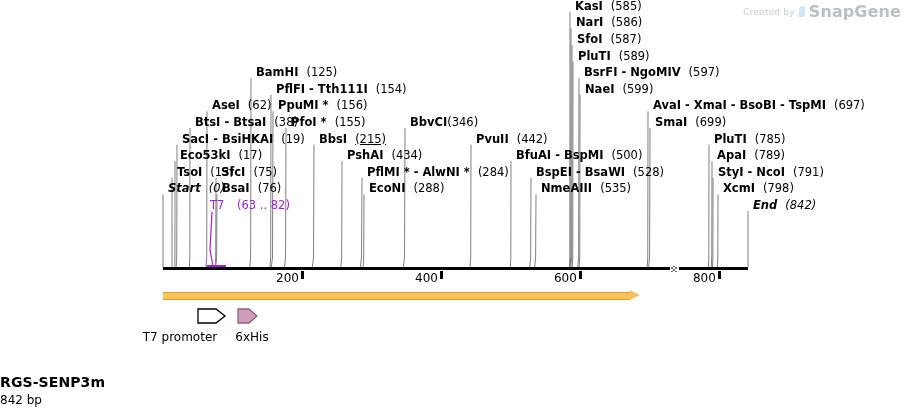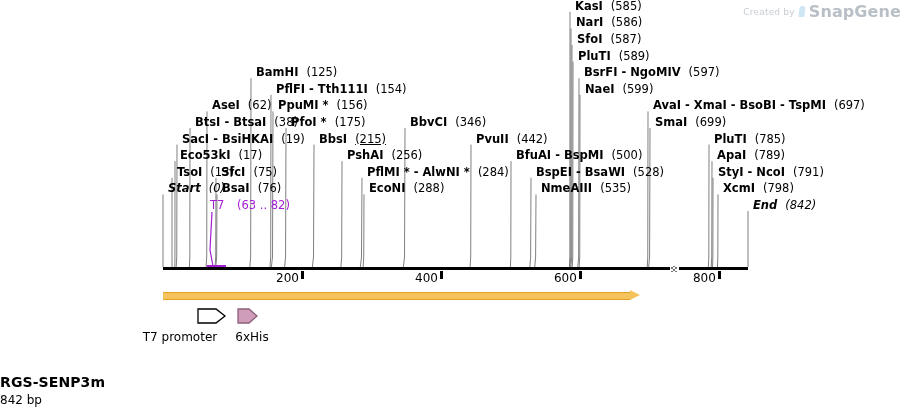--- a/index.html
+++ b/index.html
@@ -117,26 +117,26 @@
       <div class="lbl" style="left: 177px; top: 165.8px;"><span>TsoI</span><span class="pos" style="margin-left: 8px;">(13)</span></div>
       <div class="lbl" style="left: 180px; top: 149.2px;"><span>Eco53kI</span><span class="pos" style="margin-left: 8px;">(17)</span></div>
       <div class="lbl" style="left: 182px; top: 132.6px;"><span>SacI  - BsiHKAI</span><span class="pos" style="margin-left: 8px;">(19)</span></div>
       <div class="lbl" style="left: 195px; top: 116px;"><span>BtsI - BtsaI</span><span class="pos" style="margin-left: 8px;">(38)</span></div>
       <div class="lbl" style="left: 212px; top: 99.4px;"><span>AseI</span><span class="pos" style="margin-left: 8px;">(62)</span></div>
       <div class="lbl" style="left: 221px; top: 165.8px;"><span>SfcI</span><span class="pos" style="margin-left: 8px;">(75)</span></div>
       <div class="lbl" style="left: 222px; top: 182.4px;"><span>BsaI</span><span class="pos" style="margin-left: 8px;">(76)</span></div>
       <div class="lbl" style="left: 256px; top: 66.2px;"><span>BamHI</span><span class="pos" style="margin-left: 8px;">(125)</span></div>
       <div class="lbl" style="left: 276px; top: 82.8px;"><span>PflFI - Tth111I</span><span class="pos" style="margin-left: 8px;">(154)</span></div>
       <div class="lbl" style="left: 278px; top: 99.4px;"><span>PpuMI *</span><span class="pos" style="margin-left: 8px;">(156)</span></div>
-      <div class="lbl" style="left: 291px; top: 116px;"><span>PfoI *</span><span class="pos" style="margin-left: 8px;">(175)</span></div>
+      <div class="lbl" style="left: 291px; top: 116px;"><span>PfoI *</span><span class="pos" style="margin-left: 8px;">(155)</span></div>
       <div class="lbl" style="left: 319px; top: 132.6px;"><span>BbsI</span><span class="pos" style="margin-left: 8px; text-decoration: underline;">(215)</span></div>
-      <div class="lbl" style="left: 347px; top: 149.2px;"><span>PshAI</span><span class="pos" style="margin-left: 8px;">(256)</span></div>
+      <div class="lbl" style="left: 347px; top: 149.2px;"><span>PshAI</span><span class="pos" style="margin-left: 8px;">(434)</span></div>
       <div class="lbl" style="left: 367px; top: 165.8px;"><span>PflMI * - AlwNI *</span><span class="pos" style="margin-left: 8px;">(284)</span></div>
       <div class="lbl" style="left: 369px; top: 182.4px;"><span>EcoNI</span><span class="pos" style="margin-left: 8px;">(288)</span></div>
-      <div class="lbl" style="left: 410px; top: 116px;"><span>BbvCI</span><span class="pos" style="margin-left: 8px;">(346)</span></div>
+      <div class="lbl" style="left: 410px; top: 116px;"><span>BbvCI</span><span class="pos" style="">(346)</span></div>
       <div class="lbl" style="left: 476px; top: 132.6px;"><span>PvuII</span><span class="pos" style="margin-left: 8px;">(442)</span></div>
       <div class="lbl" style="left: 516px; top: 149.2px;"><span>BfuAI - BspMI</span><span class="pos" style="margin-left: 8px;">(500)</span></div>
       <div class="lbl" style="left: 536px; top: 165.8px;"><span>BspEI - BsaWI</span><span class="pos" style="margin-left: 8px; text-align: center;">(528)</span></div>
       <div class="lbl" style="left: 541px; top: 182.4px;"><span>NmeAIII</span><span class="pos" style="margin-left: 8px;">(535)</span></div>
       <div class="lbl" style="left: 575px; top: -0.2px;"><span>KasI</span><span class="pos" style="margin-left: 8px;">(585)</span></div>
       <div class="lbl" style="left: 576px; top: 16.4px;"><span>NarI</span><span class="pos" style="margin-left: 8px;">(586)</span></div>
       <div class="lbl" style="left: 577px; top: 33px;"><span>SfoI</span><span class="pos" style="margin-left: 8px;">(587)</span></div>
       <div class="lbl" style="left: 578px; top: 49.6px;"><span>PluTI</span><span class="pos" style="margin-left: 8px;">(589)</span></div>
       <div class="lbl" style="left: 584px; top: 66.2px;"><span>BsrFI - NgoMIV</span><span class="pos" style="margin-left: 8px;">(597)</span></div>
       <div class="lbl" style="left: 585px; top: 82.8px;"><span>NaeI</span><span class="pos" style="margin-left: 8px;">(599)</span></div>

